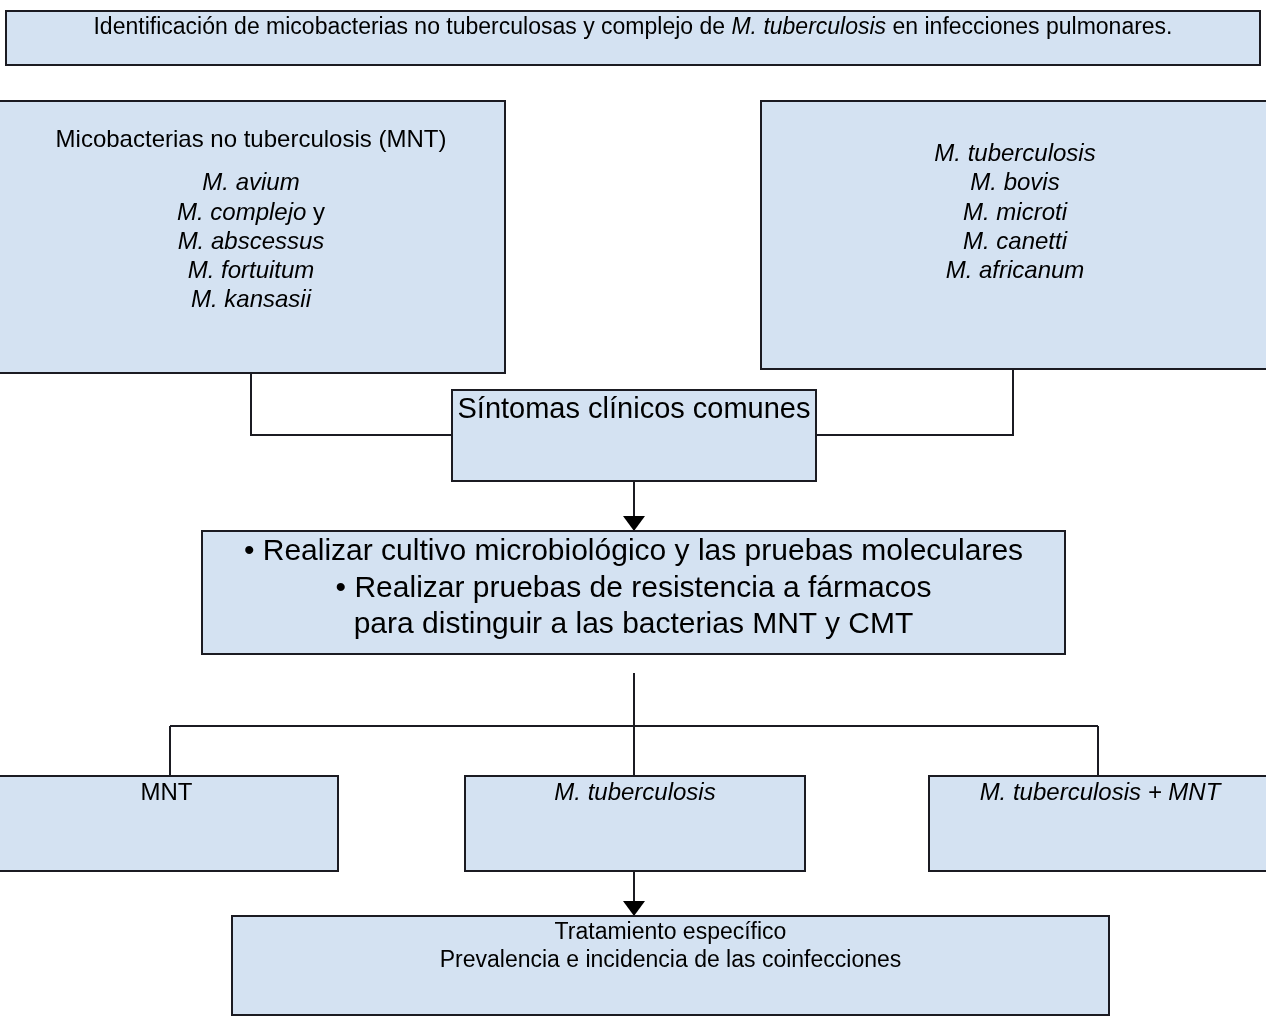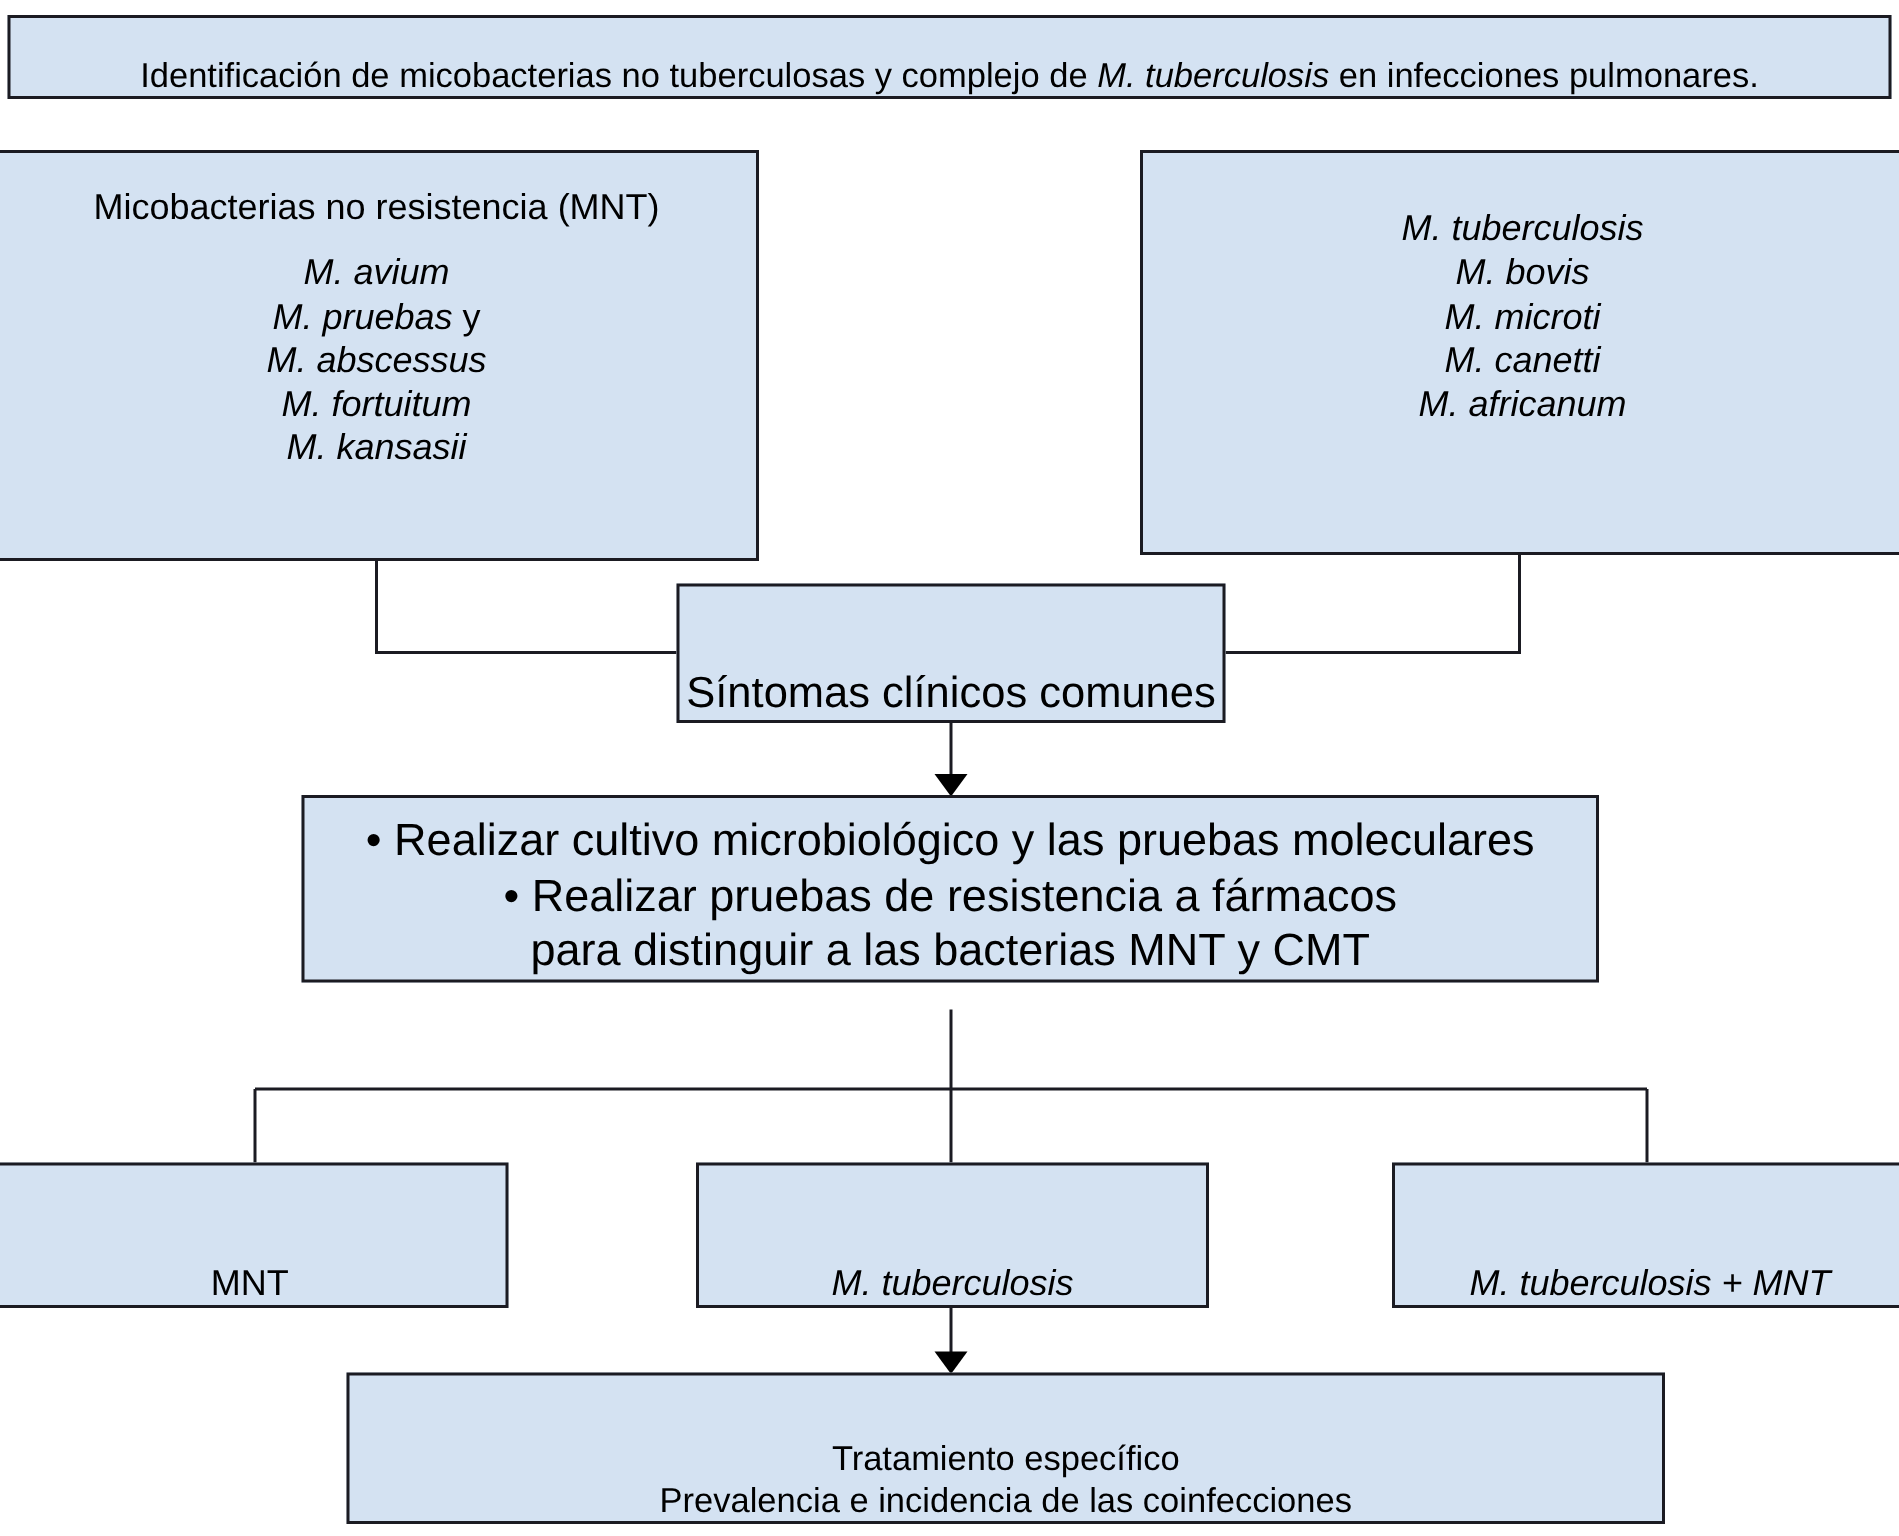--- a/index.html
+++ b/index.html
@@ -28,21 +28,21 @@
     pointer-events: none;
   }
   .node {
     position: absolute;
     box-sizing: border-box;
     background: #d4e2f2;
     border: 2px solid #1b1b22;
     display: flex;
     flex-direction: column;
     align-items: center;
-    justify-content: flex-end;
+    justify-content: flex-start;
     text-align: center;
     line-height: 1.22;
     z-index: 2;
   }
   .node .ttl {
     display: block;
   }
   .node .list {
     display: block;
     margin-top: 14px;
@@ -134,24 +134,24 @@
 
     <polygon points="623,516 645,516 634,531" fill="#000000"></polygon>
     <polygon points="623,901 645,901 634,916" fill="#000000"></polygon>
   </svg>
 
   <div class="node" id="node-title">
     <div><span>Identificación de micobacterias no tuberculosas y complejo de </span><span class="it">M. tuberculosis</span><span> en infecciones pulmonares.</span></div>
   </div>
 
   <div class="node" id="node-mnt-group">
-    <span class="ttl">Micobacterias no resistencia (MNT)</span>
+    <span class="ttl">Micobacterias no tuberculosis (MNT)</span>
     <span class="list">
       <span class="sp">M. avium</span>
-      <span class="sp"><span>M. pruebas</span><span class="rm"> y</span></span>
+      <span class="sp"><span>M. complejo</span><span class="rm"> y</span></span>
       <span class="sp">M. abscessus</span>
       <span class="sp">M. fortuitum</span>
       <span class="sp">M. kansasii</span>
     </span>
   </div>
 
   <div class="node" id="node-cmt-group">
     <span class="list">
       <span class="sp">M. tuberculosis</span>
       <span class="sp">M. bovis</span>

